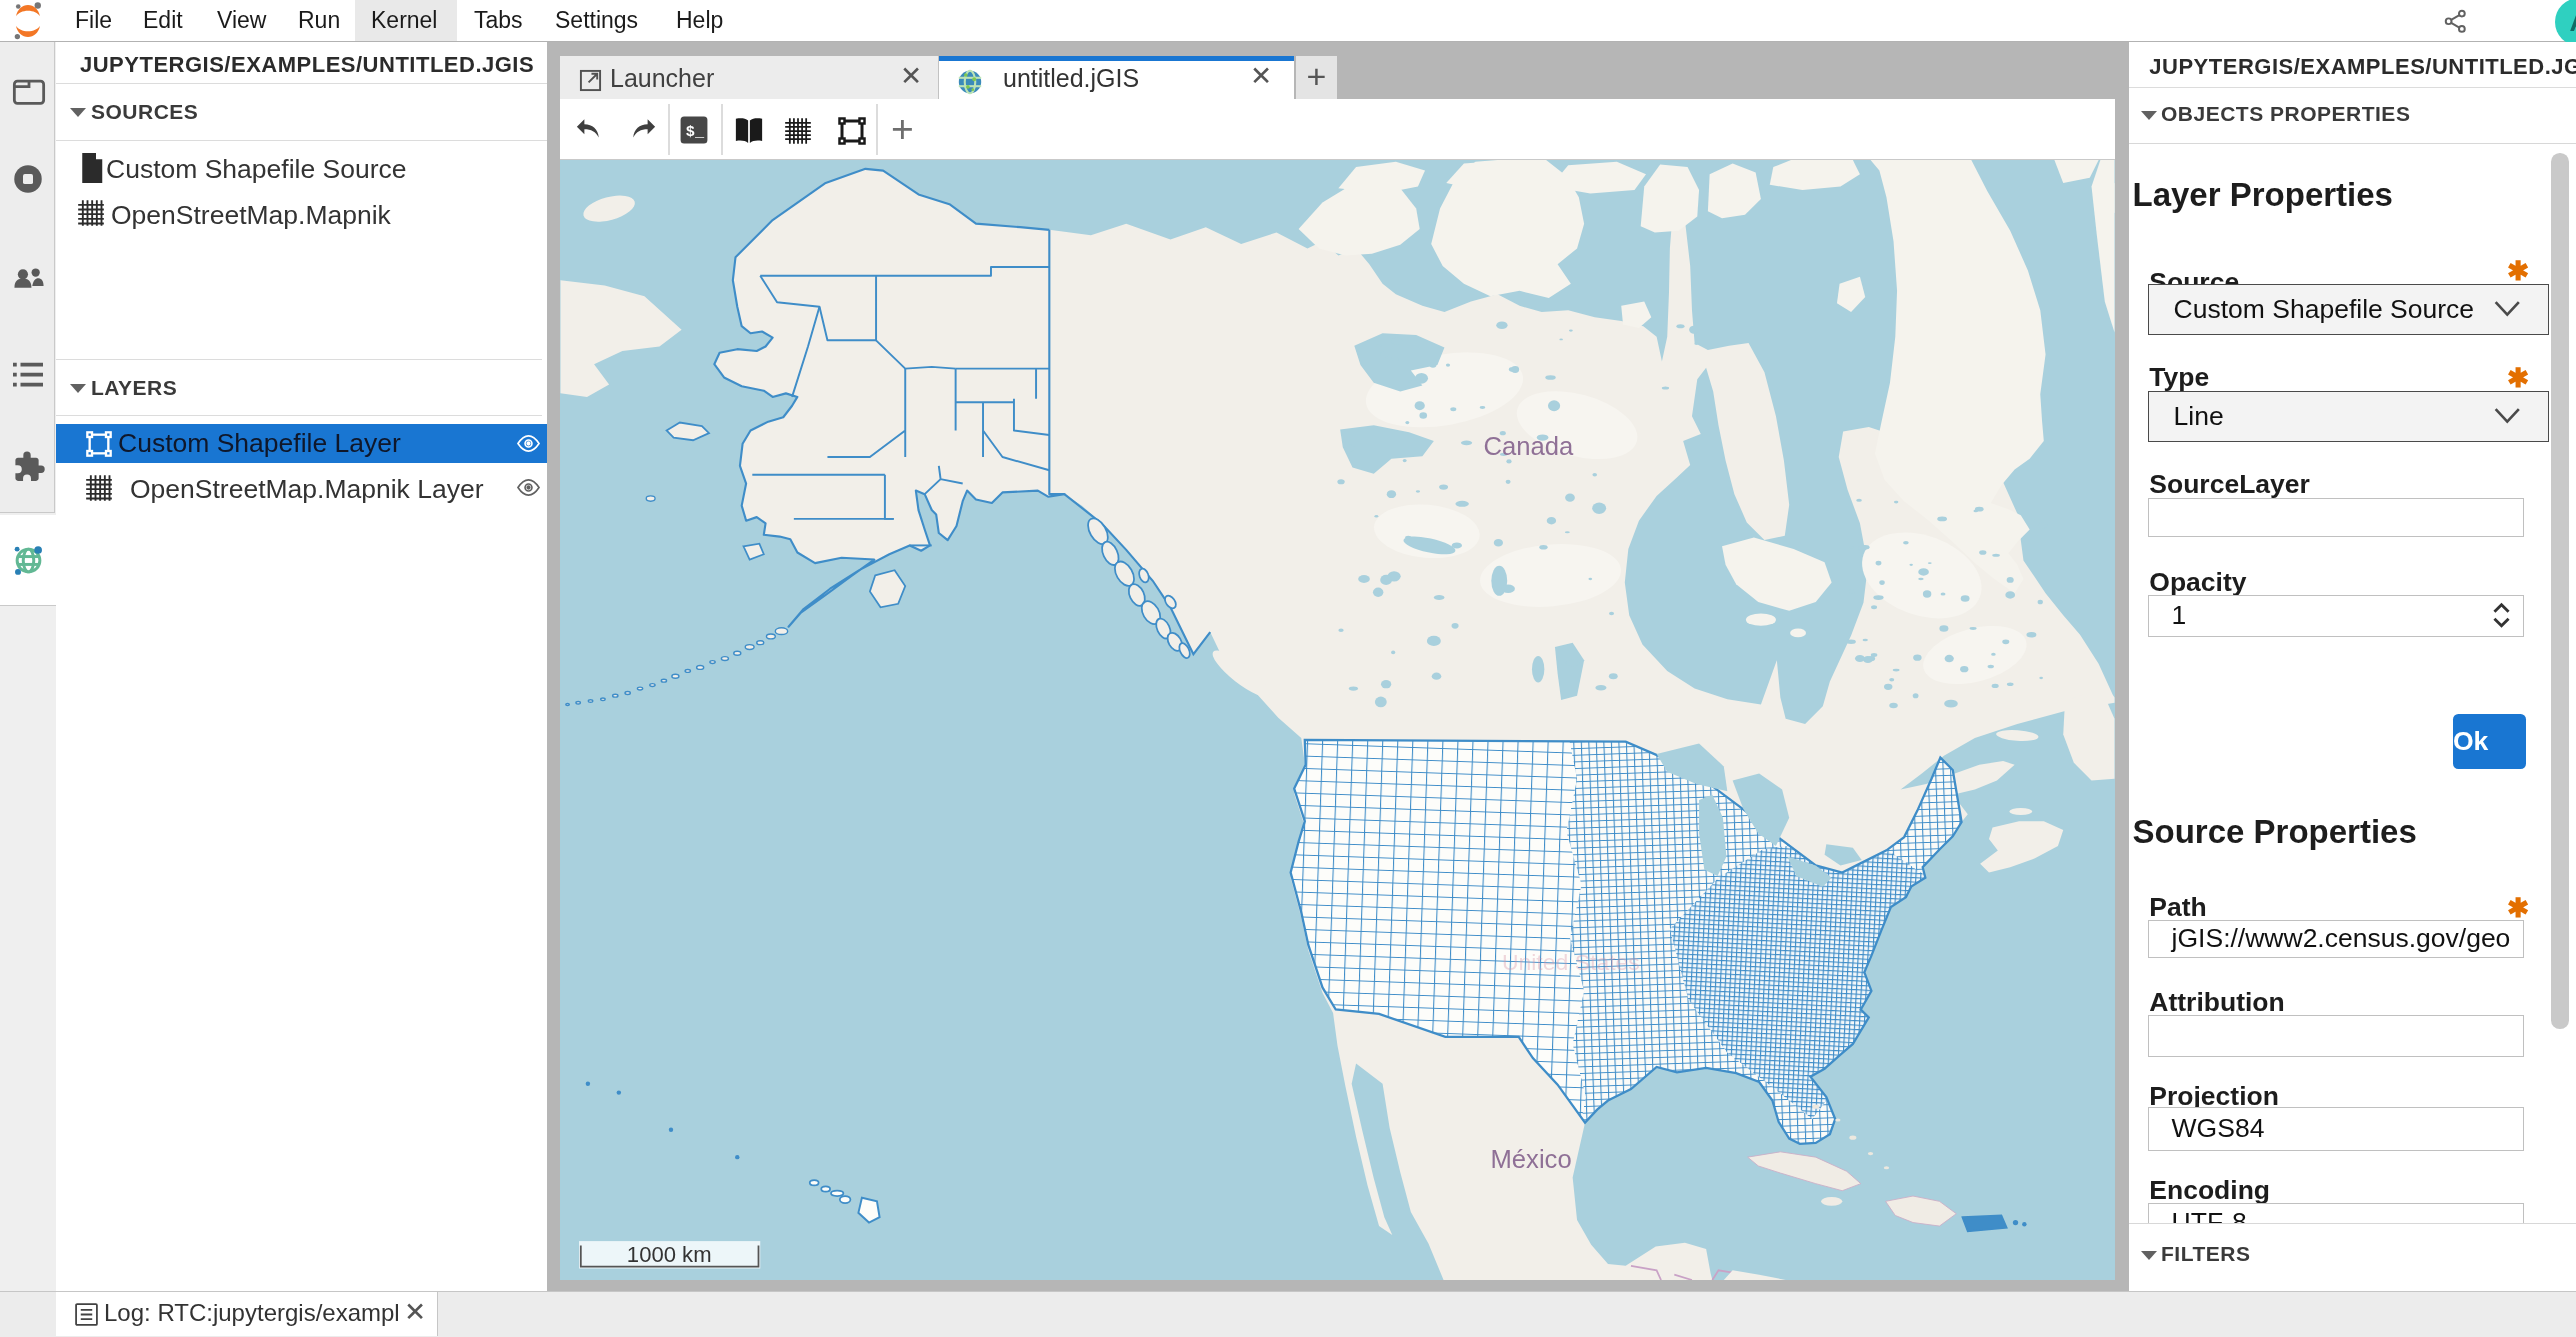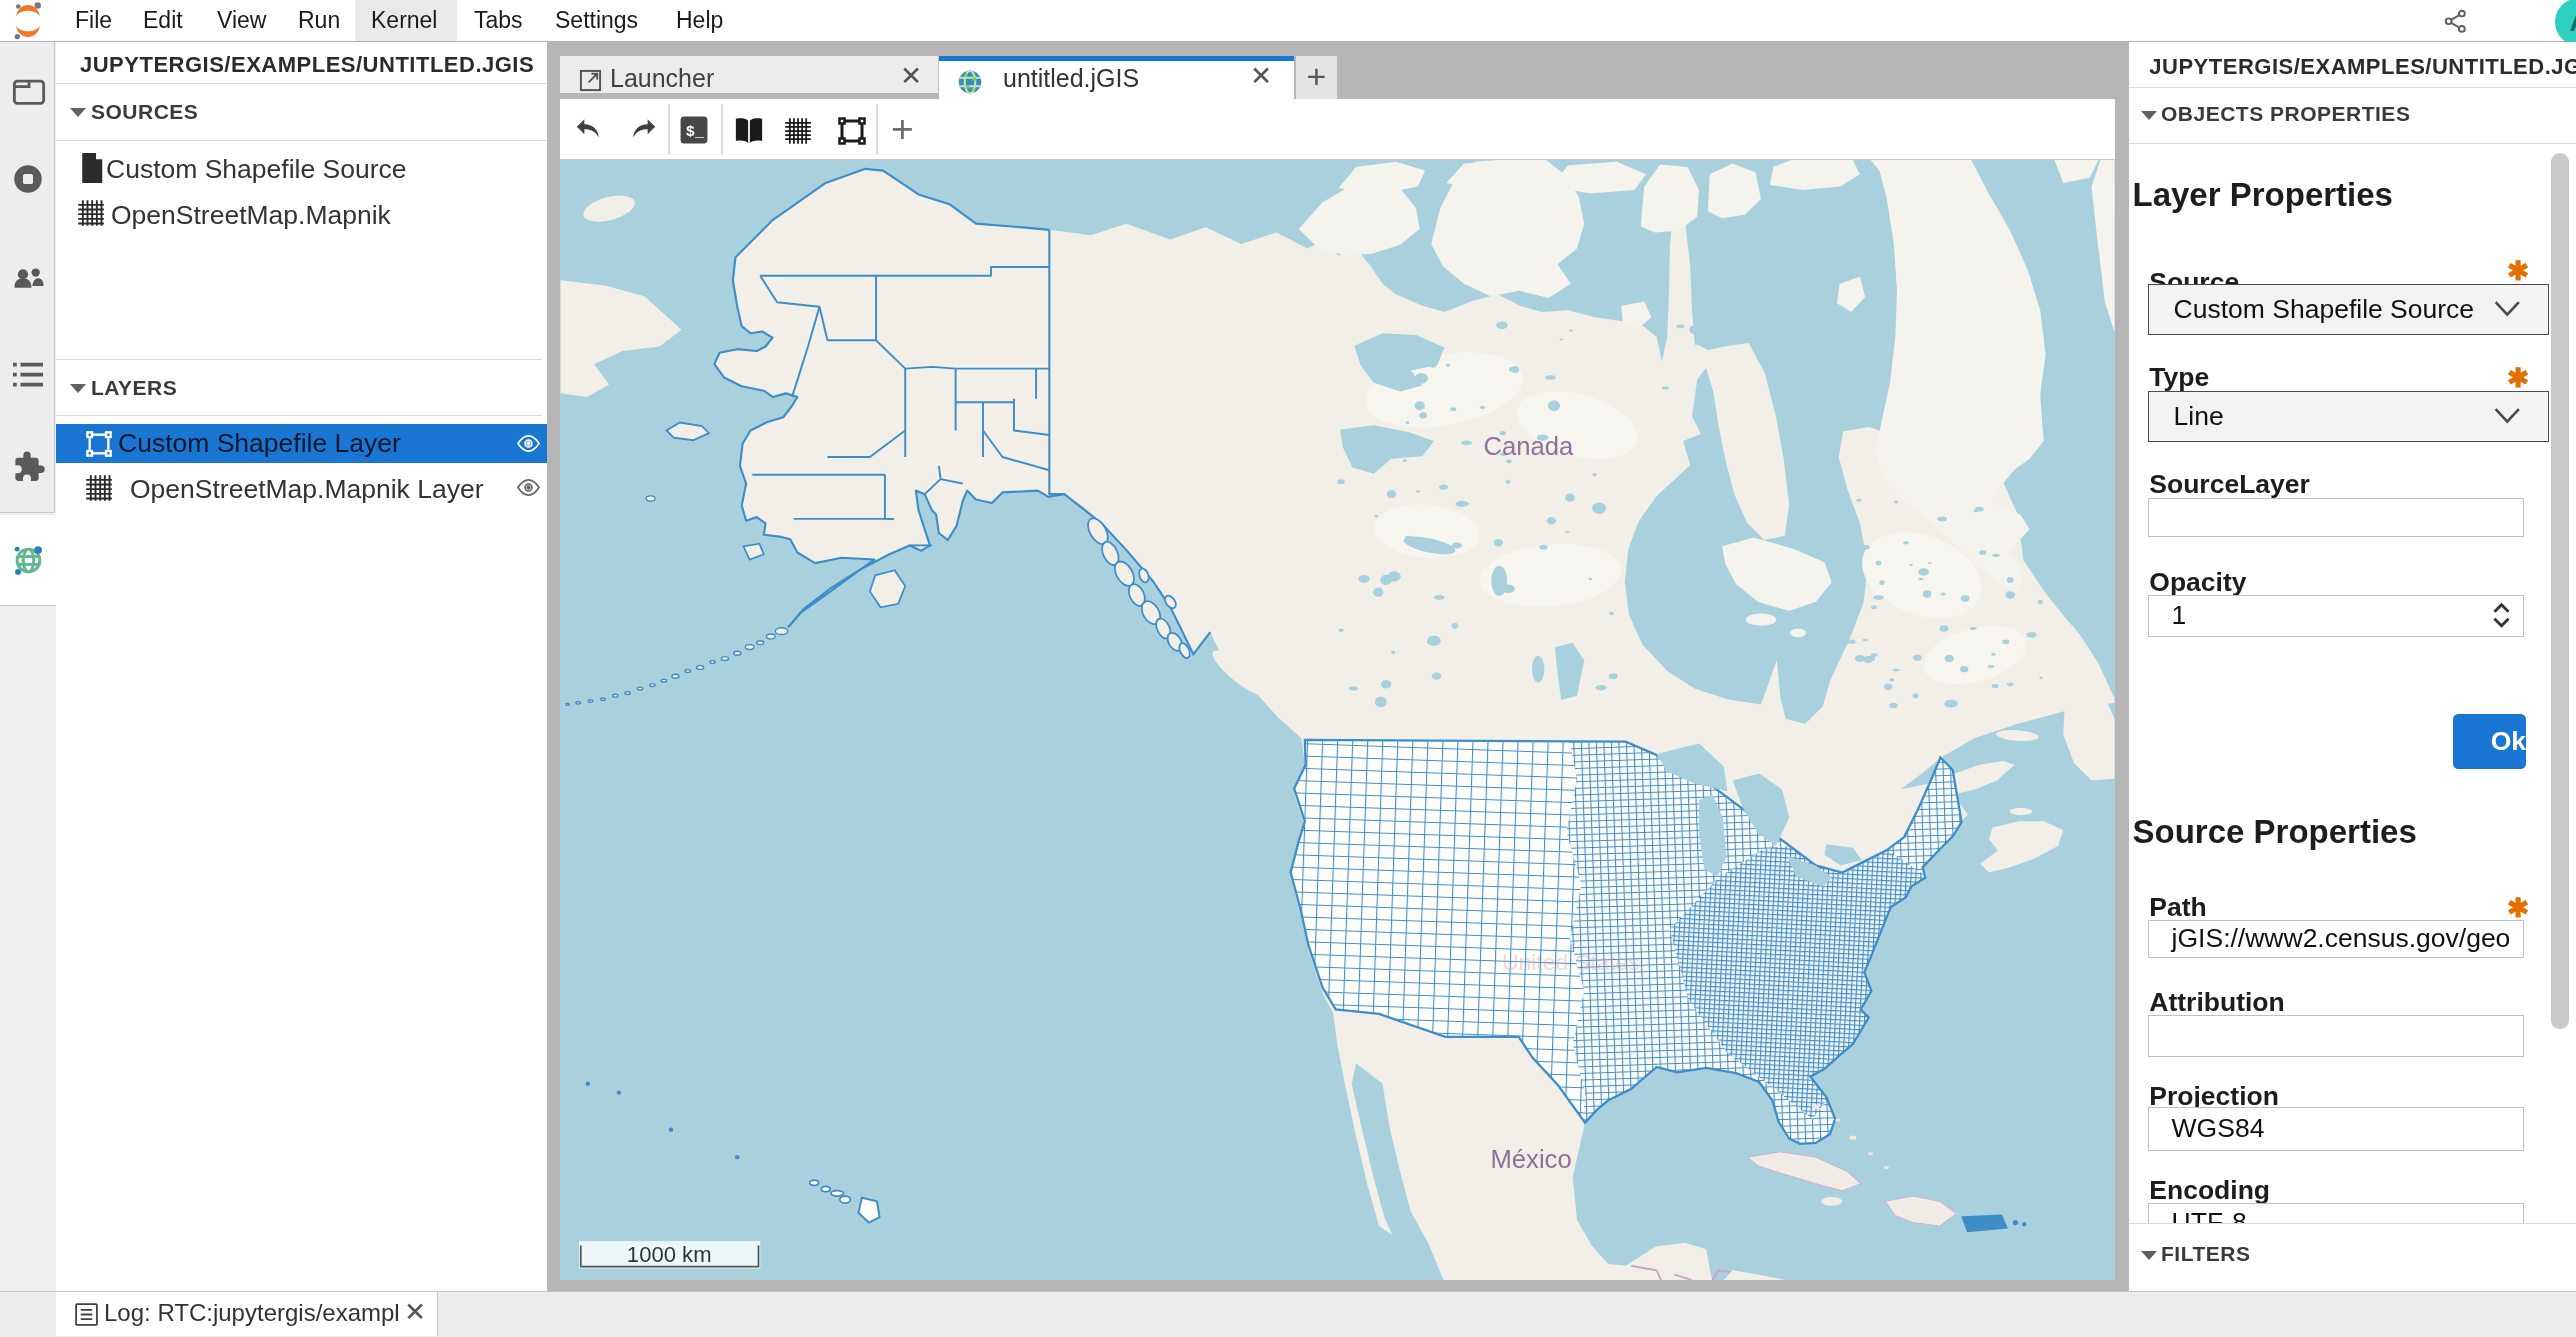--- a/index.html
+++ b/index.html
@@ -147,21 +147,21 @@
     <path d="M5 1v22M9 1v22M13 1v22M17 1v22M21 1v22M1 5h22M1 9h22M1 13h22M1 17h22M1 21h22"></path>
   </svg>
   <span class="itemtext abs" style="left:74px;top:432px">OpenStreetMap.Mapnik Layer</span>
   <svg class="abs" style="left:461px;top:435px" width="23" height="21" viewBox="0 0 24 18" fill="none" stroke="#616161" stroke-width="1.7">
     <path d="M1 9 C5 3 9 1 12 1 C15 1 19 3 23 9 C19 15 15 17 12 17 C9 17 5 15 1 9 Z"></path>
       <circle cx="12" cy="9" r="3.6"></circle>
       <circle cx="12" cy="9" r="1.4" fill="#616161"></circle>
   </svg>
 </div>
 
-<div class="abs" style="left:560px;top:56px;width:379px;height:37px;background:#ececec;border-right:1.8px solid #c2c2c2;box-sizing:border-box">
+<div class="abs" style="left:560px;top:56px;width:379px;height:43px;background:#ececec;border-right:1.8px solid #c2c2c2;box-sizing:border-box">
   <svg class="abs" style="left:18.6px;top:13.3px" width="23" height="23" viewBox="0 0 24 24" fill="none" stroke="#515151" stroke-width="2">
     <rect x="2" y="2" width="20" height="20"></rect>
       <path d="M10 14 L19 5 M13 5 h6 v6"></path>
   </svg>
   <span class="abs" style="left:50px;top:8px;font-size:25px;color:#404040">Launcher</span>
   <span class="xmark abs" style="left:340px;top:7px">✕</span>
 </div>
 <div class="abs" style="left:939px;top:56px;width:355px;height:43px;background:#fff">
   <div class="abs" style="left:0;top:0;width:355px;height:5.3px;background:#1976d2"></div>
   <svg class="abs" style="left:17px;top:11.5px" width="28" height="28" viewBox="0 0 40 40">
@@ -542,21 +542,21 @@
         </svg>
     </div>
     <span class="flabel abs" style="left:20.3px;top:325px">SourceLayer</span>
     <div class="inbox" style="top:354px;height:39px"></div>
     <span class="flabel abs" style="left:20.3px;top:423px">Opacity</span>
     <div class="inbox" style="top:451px;height:42px;line-height:38px">1
       <svg class="abs" style="left:340px;top:6.2px" width="25" height="26.5" viewBox="0 0 14 15" fill="none" stroke="#333" stroke-width="1.6">
           <path d="M3 5.5 L7 1.5 L11 5.5 M3 9.5 L7 13.5 L11 9.5"></path>
         </svg>
     </div>
-    <div class="abs" style="left:324px;top:570px;width:73px;height:55px;background:#1976d2;border-radius:5.3px;color:#fff;font-size:26.5px;font-weight:bold;text-align:right;line-height:55px">Ok</div>
+    <div class="abs" style="left:324px;top:570px;width:73px;height:55px;background:#1976d2;border-radius:5.3px;color:#fff;font-size:26.5px;font-weight:bold;text-align:left;line-height:55px">Ok</div>
     <span class="h2p abs" style="left:3.5px;top:669px">Source Properties</span>
     <span class="flabel abs" style="left:20.3px;top:748px">Path</span>
       <span class="ast abs" style="left:378px;top:748px">✱</span>
     <div class="inbox" style="top:776px;height:38px;line-height:34px;white-space:nowrap;overflow:hidden">jGIS://www2.census.gov/geo</div>
     <span class="flabel abs" style="left:20.3px;top:843px">Attribution</span>
     <div class="inbox" style="top:871px;height:42px"></div>
     <span class="flabel abs" style="left:20.3px;top:937px">Projection</span>
     <div class="inbox" style="top:963px;height:44px;line-height:41px">WGS84</div>
     <span class="flabel abs" style="left:20.3px;top:1031px">Encoding</span>
     <div class="inbox" style="top:1059px;height:40px;line-height:36px">UTF-8</div>

